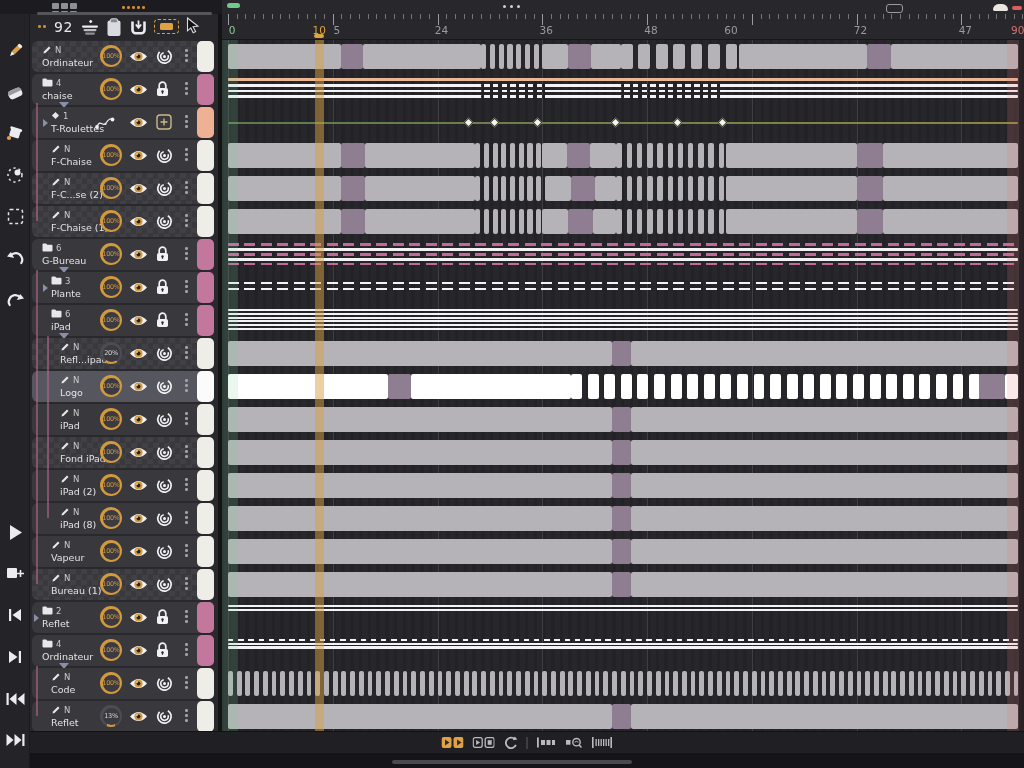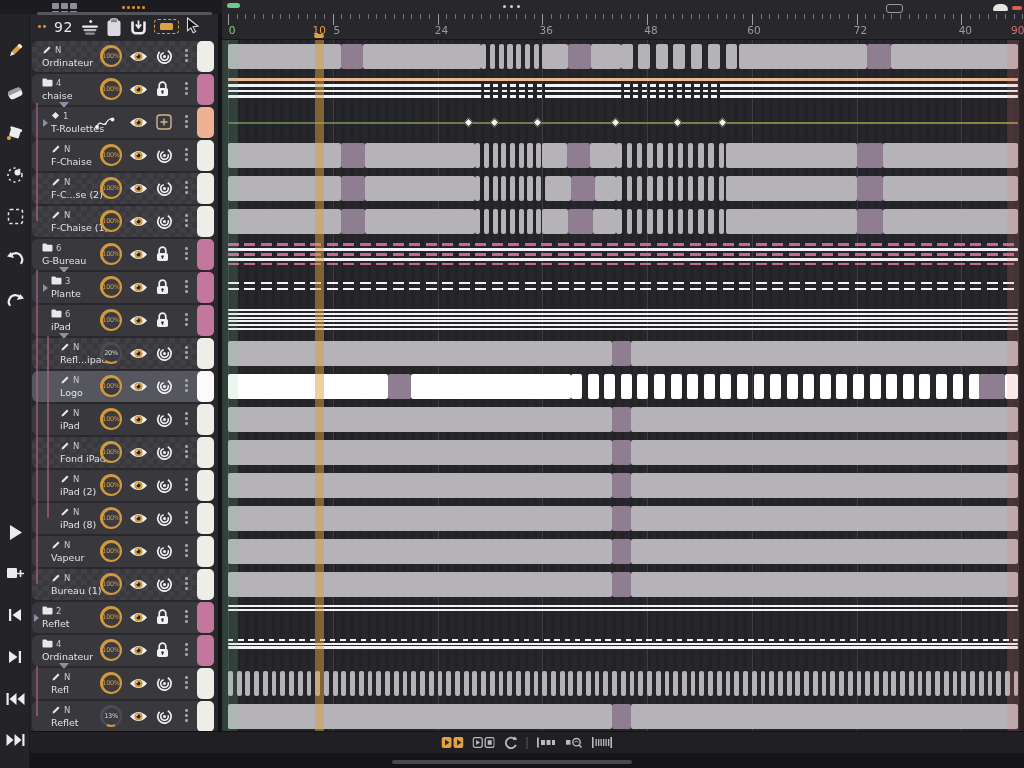--- a/index.html
+++ b/index.html
@@ -1044,21 +1044,21 @@
       <div class="lrow" style="top: 628px;">
         <div class="lmain" style="left: 19px;">
           <div class="l1">
             <span>
               <svg width="10" height="10" viewBox="0 0 10 10">
                 <path d="M1.5 8.5 L2 6.5 L7 1.5 L8.5 3 L3.5 8 Z" fill="#e8e8ea"></path>
               </svg>
             </span>
             <span class="badge">N</span>
           </div>
-          <div class="lname">Refl</div>
+          <div class="lname">Code</div>
         </div>
         <div class="opac">
           <div class="ring" style="background: rgb(210, 154, 63);"></div>
           <div class="inner">
             <div class="pct" style="color: rgb(210, 154, 63);">100%</div>
           </div>
         </div>
         <div class="ctl" style="left: 97px; top: 9px;">
           <svg width="19" height="13" viewBox="0 0 19 13">
             <path d="M1 6.5 Q9.5 -2.5 18 6.5 Q9.5 15.5 1 6.5 Z" fill="#f2f2f4"></path>
@@ -1225,23 +1225,23 @@
         <div class="tick" style="left: 774.24px; top: 14px; height: 5px;"></div>
         <div class="tick" style="left: 782.97px; top: 14px; height: 5px;"></div>
         <div class="tick" style="left: 791.7px; top: 14px; height: 5px;"></div>
         <div class="tick" style="left: 800.43px; top: 14px; height: 5px;"></div>
         <div class="rlabel" style="left: 10px; color: rgb(140, 201, 140);">0</div>
         <div class="rlabel" style="left: 97.3px; color: rgb(221, 164, 63);">10</div>
         <div class="rlabel" style="left: 114.76px; color: rgb(154, 154, 162);">5</div>
         <div class="rlabel" style="left: 219.52px; color: rgb(154, 154, 162);">24</div>
         <div class="rlabel" style="left: 324.28px; color: rgb(154, 154, 162);">36</div>
         <div class="rlabel" style="left: 429.04px; color: rgb(154, 154, 162);">48</div>
-        <div class="rlabel" style="left: 532px; color: rgb(154, 154, 162);">60</div>
+        <div class="rlabel" style="left: 509px; color: rgb(154, 154, 162);">60</div>
         <div class="rlabel" style="left: 638.56px; color: rgb(154, 154, 162);">72</div>
-        <div class="rlabel" style="left: 743.32px; color: rgb(154, 154, 162);">40</div>
+        <div class="rlabel" style="left: 743.32px; color: rgb(154, 154, 162);">47</div>
         <div class="rlabel" style="left: 795.7px; color: rgb(217, 112, 112);">90</div>
         <div id="curmark" style="left: 91.8px;"></div>
         <div id="greenpill" style="left: 5px;"></div>
         <div class="wdots" style="left: 281px; top: 5px;">
           <i></i>
           <i></i>
           <i></i>
         </div>
         <div id="camrect" style="left: 664px;"></div>
         <div id="dome" style="left: 771.24px;"></div>

